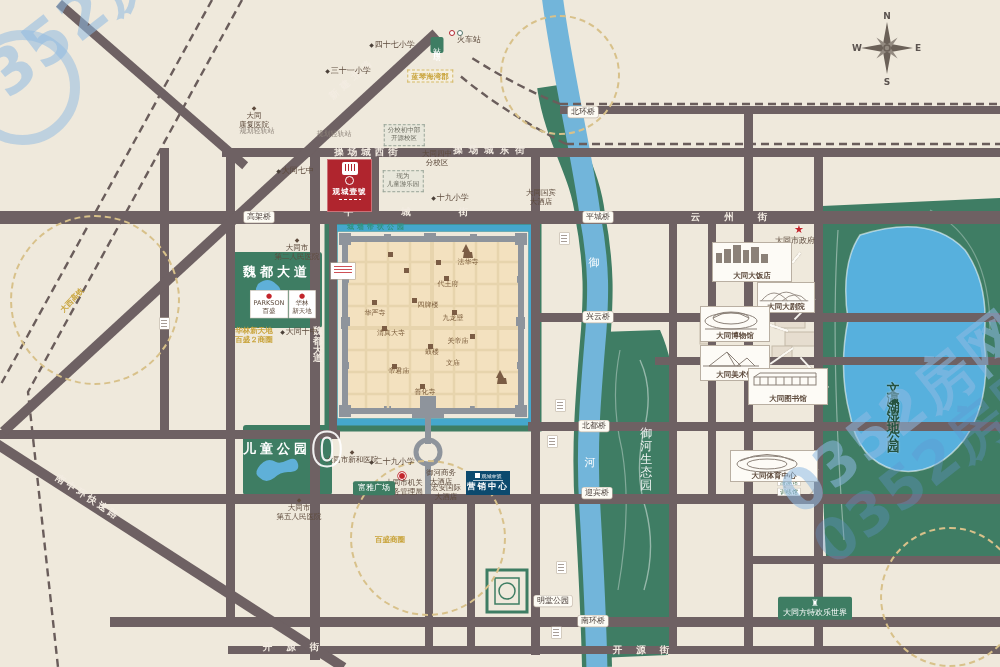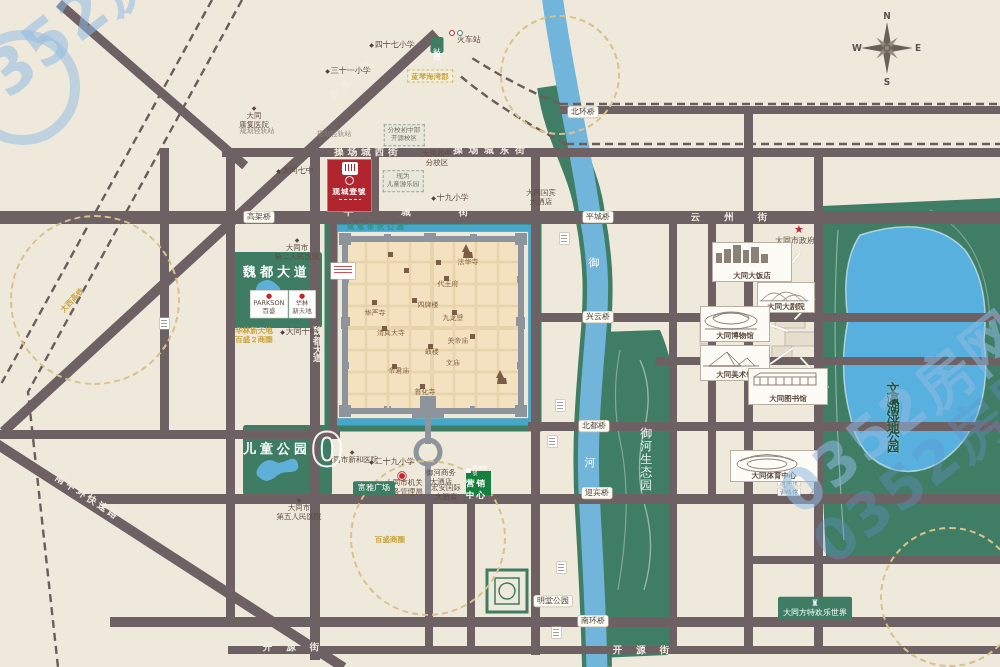--- a/index.html
+++ b/index.html
@@ -80,21 +80,21 @@
   .projblock{position:absolute;left:327px;top:159px;width:45px;height:53px;background:#b0252e;
      z-index:36;display:flex;flex-direction:column;align-items:center;padding-top:3px;
      box-shadow:0 0 0 1px rgba(255,255,255,.35) inset;}
   .emblem{width:16px;height:13px;background:#fff;border-radius:2px;
      background-image:repeating-linear-gradient(90deg,#b0252e 0 1px,transparent 1px 3px);
      background-size:10px 7px;background-repeat:no-repeat;background-position:50% 40%;}
   .emring{width:9px;height:9px;border:1.5px solid #fff;border-radius:50%;margin-top:1px;}
   .projname{color:#fff;font-size:7.5px;font-weight:bold;letter-spacing:1px;margin-top:2px;}
   .projline{width:22px;height:1px;margin-top:2px;
      background:repeating-linear-gradient(90deg,#fff 0 3px,transparent 3px 5px);}
-  .mktblock{position:absolute;left:466px;top:471px;width:25px;height:24px;background:#15803d;
+  .mktblock{position:absolute;left:466px;top:471px;width:44px;height:24px;background:#0c4a6e;
      z-index:36;display:flex;flex-direction:column;align-items:center;justify-content:center;}
   .mktrow{display:flex;align-items:center;gap:2px;}
   .mktrow .sq{width:5px;height:5px;background:#fff;}
   .mktrow .nm{color:#fff;font-size:5px;}
   .mktline{width:30px;height:.5px;background:rgba(255,255,255,.7);margin:1px 0;}
   .mktlabel{color:#fff;font-size:8.5px;font-weight:bold;letter-spacing:2px;}
 </style>
 </head>
 <body>
 

